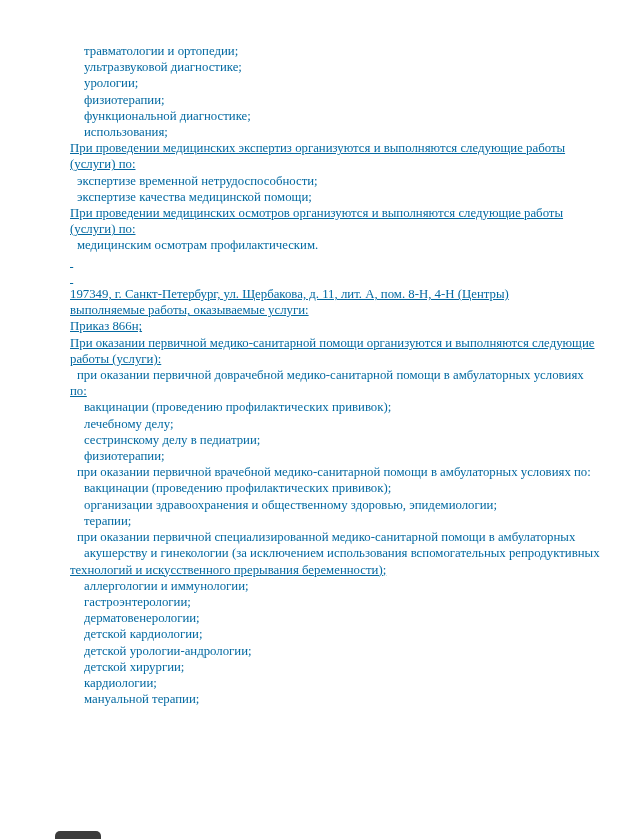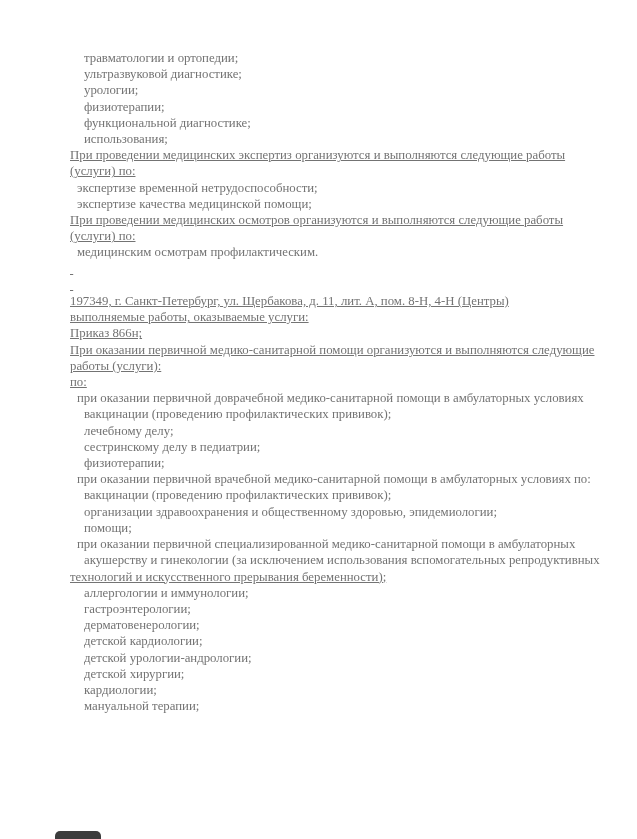--- a/index.html
+++ b/index.html
@@ -10,23 +10,23 @@
     width: 637px;
     height: 839px;
     background: #ffffff;
     position: relative;
     overflow: hidden;
     font-family: "Liberation Serif", serif;
   }
   .document-page {
     position: absolute;
     left: 70px;
-    top: 50px;
+    top: 43px;
     width: 545px;
-    color: #737373;
+    color: #0369a1;
     font-size: 12.8px;
     line-height: 16.2px;
   }
   .line {
     white-space: nowrap;
     min-height: 16.2px;
   }
   .indent-0 { padding-left: 0; text-decoration: underline; }
   .indent-1 { padding-left: 7px; }
   .indent-2 { padding-left: 14px; }
@@ -57,30 +57,30 @@
     <div class="line indent-0">При проведении медицинских осмотров организуются и выполняются следующие работы</div>
     <div class="line indent-0">(услуги) по:</div>
     <div class="line indent-1">медицинским осмотрам профилактическим.</div>
     <div class="line indent-0">&nbsp;</div>
     <div class="line indent-0">&nbsp;</div>
     <div class="line indent-0">197349, г. Санкт-Петербург, ул. Щербакова, д. 11, лит. А, пом. 8-Н, 4-Н (Центры)</div>
     <div class="line indent-0">выполняемые работы, оказываемые услуги:</div>
     <div class="line indent-0">Приказ 866н;</div>
     <div class="line indent-0">При оказании первичной медико-санитарной помощи организуются и выполняются следующие</div>
     <div class="line indent-0">работы (услуги):</div>
+    <div class="line indent-1">при оказании первичной доврачебной медико-санитарной помощи в амбулаторных условиях</div>
     <div class="line indent-0">по:</div>
-    <div class="line indent-1">при оказании первичной доврачебной медико-санитарной помощи в амбулаторных условиях</div>
     <div class="line indent-2">вакцинации (проведению профилактических прививок);</div>
     <div class="line indent-2">лечебному делу;</div>
     <div class="line indent-2">сестринскому делу в педиатрии;</div>
     <div class="line indent-2">физиотерапии;</div>
     <div class="line indent-1">при оказании первичной врачебной медико-санитарной помощи в амбулаторных условиях по:</div>
     <div class="line indent-2">вакцинации (проведению профилактических прививок);</div>
     <div class="line indent-2">организации здравоохранения и общественному здоровью, эпидемиологии;</div>
-    <div class="line indent-2">помощи;</div>
+    <div class="line indent-2">терапии;</div>
     <div class="line indent-1">при оказании первичной специализированной медико-санитарной помощи в амбулаторных</div>
     <div class="line indent-2">акушерству и гинекологии (за исключением использования вспомогательных репродуктивных</div>
     <div class="line indent-0">технологий и искусственного прерывания беременности);</div>
     <div class="line indent-2">аллергологии и иммунологии;</div>
     <div class="line indent-2">гастроэнтерологии;</div>
     <div class="line indent-2">дерматовенерологии;</div>
     <div class="line indent-2">детской кардиологии;</div>
     <div class="line indent-2">детской урологии-андрологии;</div>
     <div class="line indent-2">детской хирургии;</div>
     <div class="line indent-2">кардиологии;</div>

